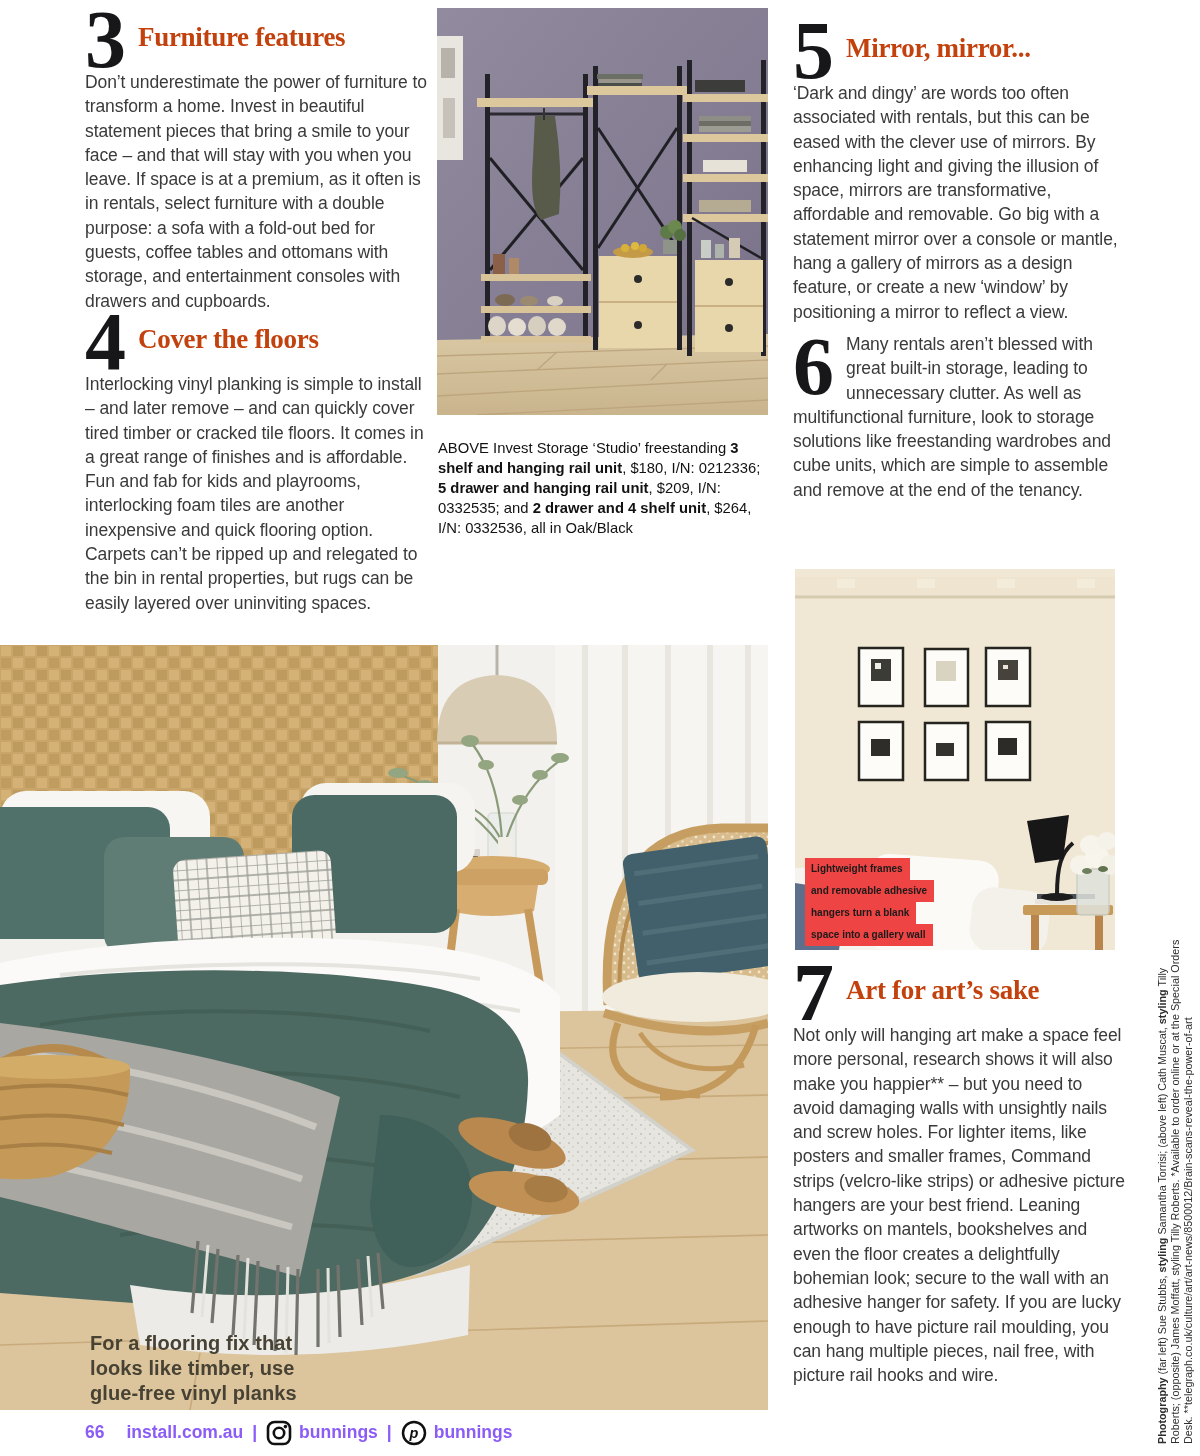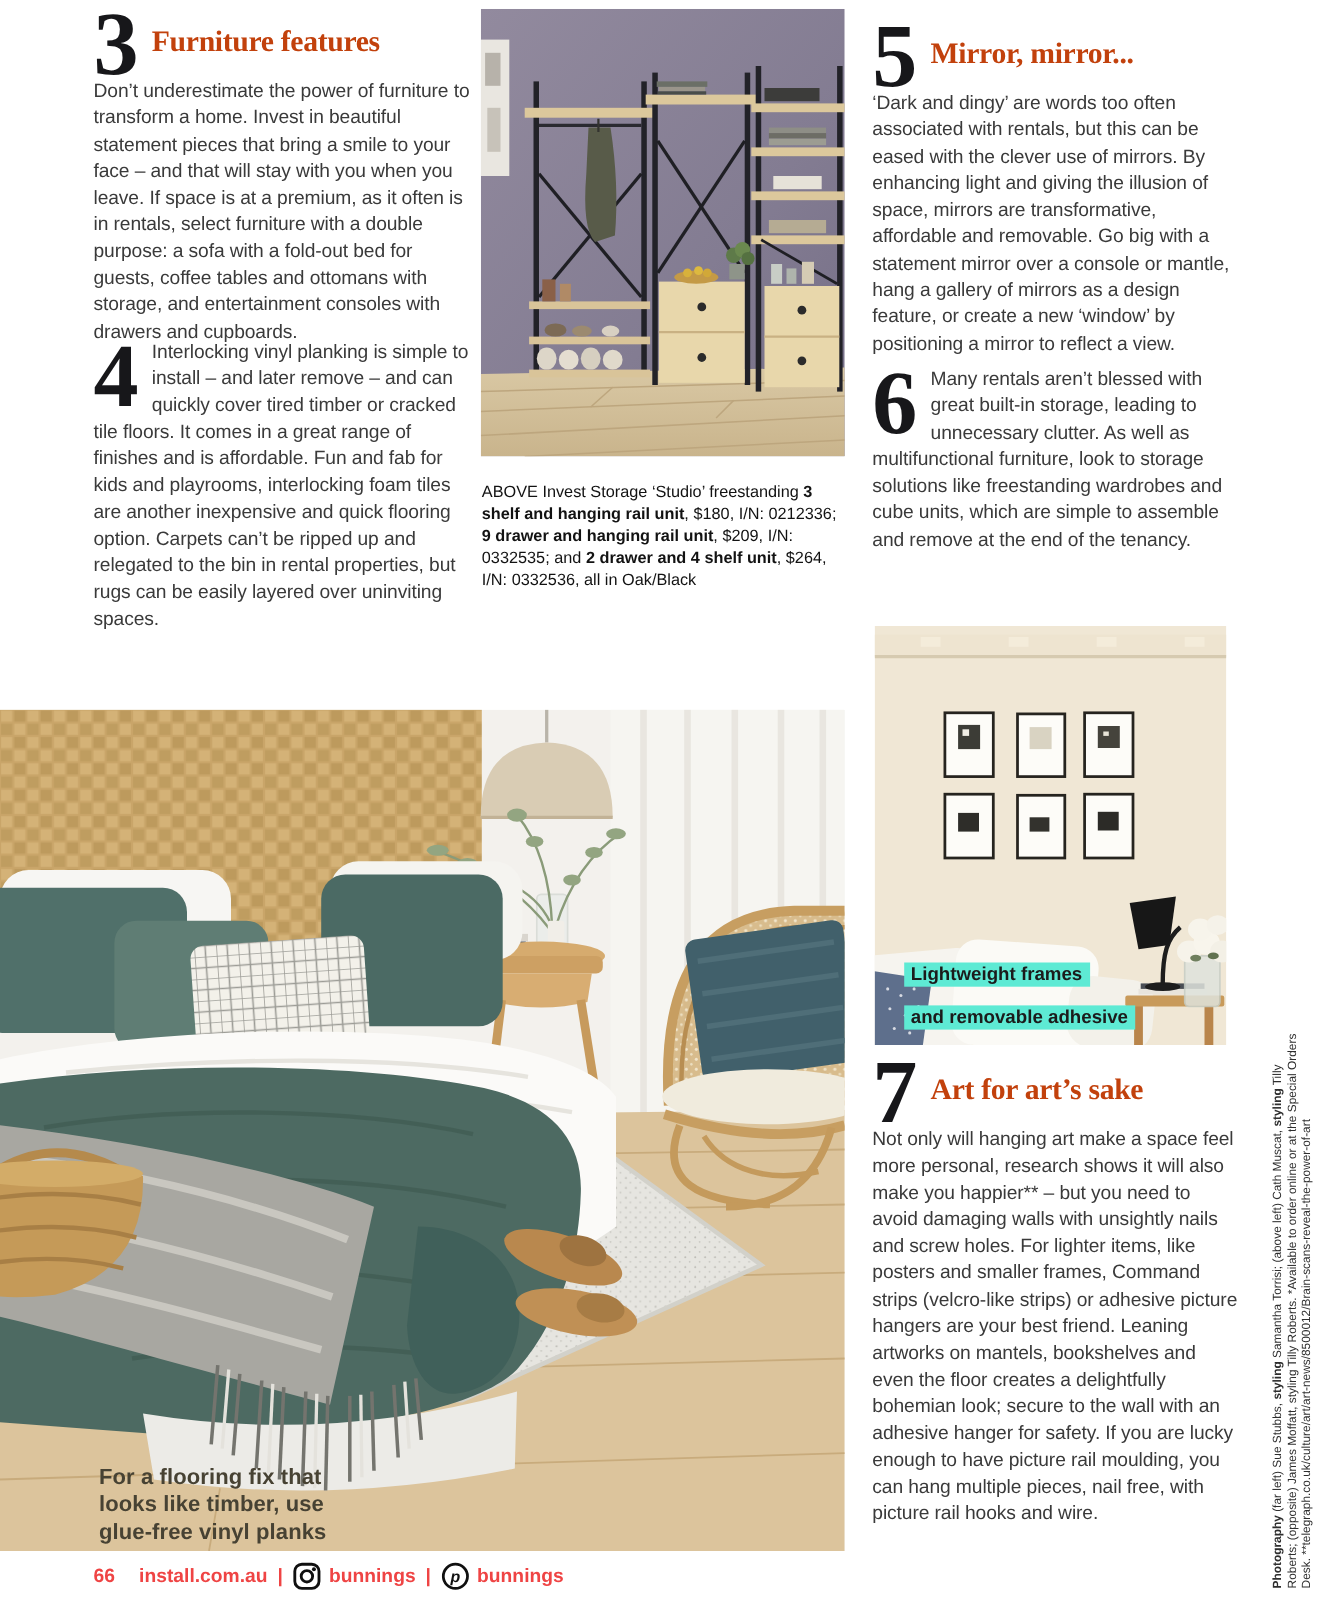--- a/index.html
+++ b/index.html
@@ -21,49 +21,50 @@
   .figure{position:absolute;overflow:hidden;}
   #shelf-figure{left:437px;top:8px;width:331px;height:407px;}
   #gallery-figure{left:795px;top:569px;width:320px;height:381px;}
   #bedroom-figure{left:0;top:645px;width:768px;height:765px;}
   .figure svg{display:block;}
   
   #shelf-caption{position:absolute;left:438px;top:423px;width:330px;
                  font-size:14.8px;line-height:20px;color:#121212;}
   #shelf-caption .b{font-weight:700;}
   .overlay-caption{position:absolute;left:10px;top:289px;}
-  .overlay-line{display:table;background:#5eead4;color:#1b1b1b;font-weight:700;
-                font-size:17px;line-height:17px;padding:2px 7px 3px 6px;margin:17px;}
+  .overlay-line{display:table;background:#ef4444;color:#1b1b1b;font-weight:700;
+                font-size:10px;line-height:17px;padding:2px 7px 3px 6px;margin:0;}
   .floor-caption{position:absolute;left:90px;top:686px;}
   .floor-line{font-size:20px;line-height:25px;font-weight:700;color:#474233;letter-spacing:0.1px;}
   
   .credits{position:absolute;left:1156px;top:1433px;width:505px;
            transform:rotate(-90deg);transform-origin:0 0;
            font-size:10.8px;line-height:13.2px;color:#2e2e2e;}
   .credits .b{font-weight:700;}
   
   .footer{position:absolute;left:85px;top:1419px;display:flex;align-items:center;
-          font-weight:700;font-size:17.5px;color:#ef4444;}
+          font-weight:700;font-size:17.5px;color:#8b5cf6;}
   .footer .pageno{margin-right:22px;}
   .footer .sep{margin:0 9px;}
   .footer .soc-icon{display:inline-flex;margin-right:7px;position:relative;top:1px;}
 </style>
 </head>
 <body>
 
 <div class="page">
 
   <section class="tip" id="tip-3">
     <div class="dropcap">3</div>
     <h2>Furniture features</h2>
     <p>Don’t underestimate the power of furniture to transform a home. Invest in beautiful statement pieces that bring a smile to your face – and that will stay with you when you leave. If space is at a premium, as it often is in rentals, select furniture with a double purpose: a sofa with a fold-out bed for guests, coffee tables and ottomans with storage, and entertainment consoles with drawers and cupboards.</p>
   </section>
 
   <section class="tip" id="tip-4">
     <div class="dropcap">4</div>
+    <h2>Cover the floors</h2>
     <p>Interlocking vinyl planking is simple to install – and later remove – and can quickly cover tired timber or cracked tile floors. It comes in a great range of finishes and is affordable. Fun and fab for kids and playrooms, interlocking foam tiles are another inexpensive and quick flooring option. Carpets can’t be ripped up and relegated to the bin in rental properties, but rugs can be easily layered over uninviting spaces.</p>
   </section>
 
   <section class="tip" id="tip-5">
     <div class="dropcap">5</div>
     <h2>Mirror, mirror...</h2>
     <p>‘Dark and dingy’ are words too often associated with rentals, but this can be eased with the clever use of mirrors. By enhancing light and giving the illusion of space, mirrors are transformative, affordable and removable. Go big with a statement mirror over a console or mantle, hang a gallery of mirrors as a design feature, or create a new ‘window’ by positioning a mirror to reflect a view.</p>
   </section>
 
   <section class="tip" id="tip-6">
@@ -170,21 +171,21 @@
         <line x1="258" y1="298" x2="326" y2="298" stroke="#c9b183" stroke-width="2"></line>
         <circle cx="292" cy="274" r="4" fill="#2b2b2b"></circle>
           <circle cx="292" cy="320" r="4" fill="#2b2b2b"></circle>
         <rect x="264" y="232" width="10" height="18" fill="#c8cdc6"></rect>
           <rect x="278" y="236" width="9" height="14" fill="#aeb4ac"></rect>
           <rect x="292" y="230" width="11" height="20" fill="#d5cbb4"></rect>
       </g>
     </svg>
   </div>
 
-  <p id="shelf-caption"><span>ABOVE Invest Storage ‘Studio’ freestanding </span><span class="b">3 shelf and hanging rail unit</span><span>, $180, I/N: 0212336; </span><span class="b">9 drawer and hanging rail unit</span><span>, $209, I/N: 0332535; and </span><span class="b">2 drawer and 4 shelf unit</span><span>, $264, I/N: 0332536, all in Oak/Black</span></p>
+  <p id="shelf-caption"><span>ABOVE Invest Storage ‘Studio’ freestanding </span><span class="b">3 shelf and hanging rail unit</span><span>, $180, I/N: 0212336; </span><span class="b">5 drawer and hanging rail unit</span><span>, $209, I/N: 0332535; and </span><span class="b">2 drawer and 4 shelf unit</span><span>, $264, I/N: 0332536, all in Oak/Black</span></p>
 
   <div class="figure" id="gallery-figure">
     <svg width="320" height="381" viewBox="0 0 320 381">
       <rect width="320" height="381" fill="#f0e7d5"></rect>
       <g>
         <rect x="0" y="8" width="320" height="20" fill="#eee4d0"></rect>
         <line x1="0" y1="28" x2="320" y2="28" stroke="#d6cab0" stroke-width="3"></line>
         <rect x="42" y="10" width="18" height="9" fill="#f4ecda"></rect>
           <rect x="122" y="10" width="18" height="9" fill="#f4ecda"></rect>
         <rect x="202" y="10" width="18" height="9" fill="#f4ecda"></rect>

